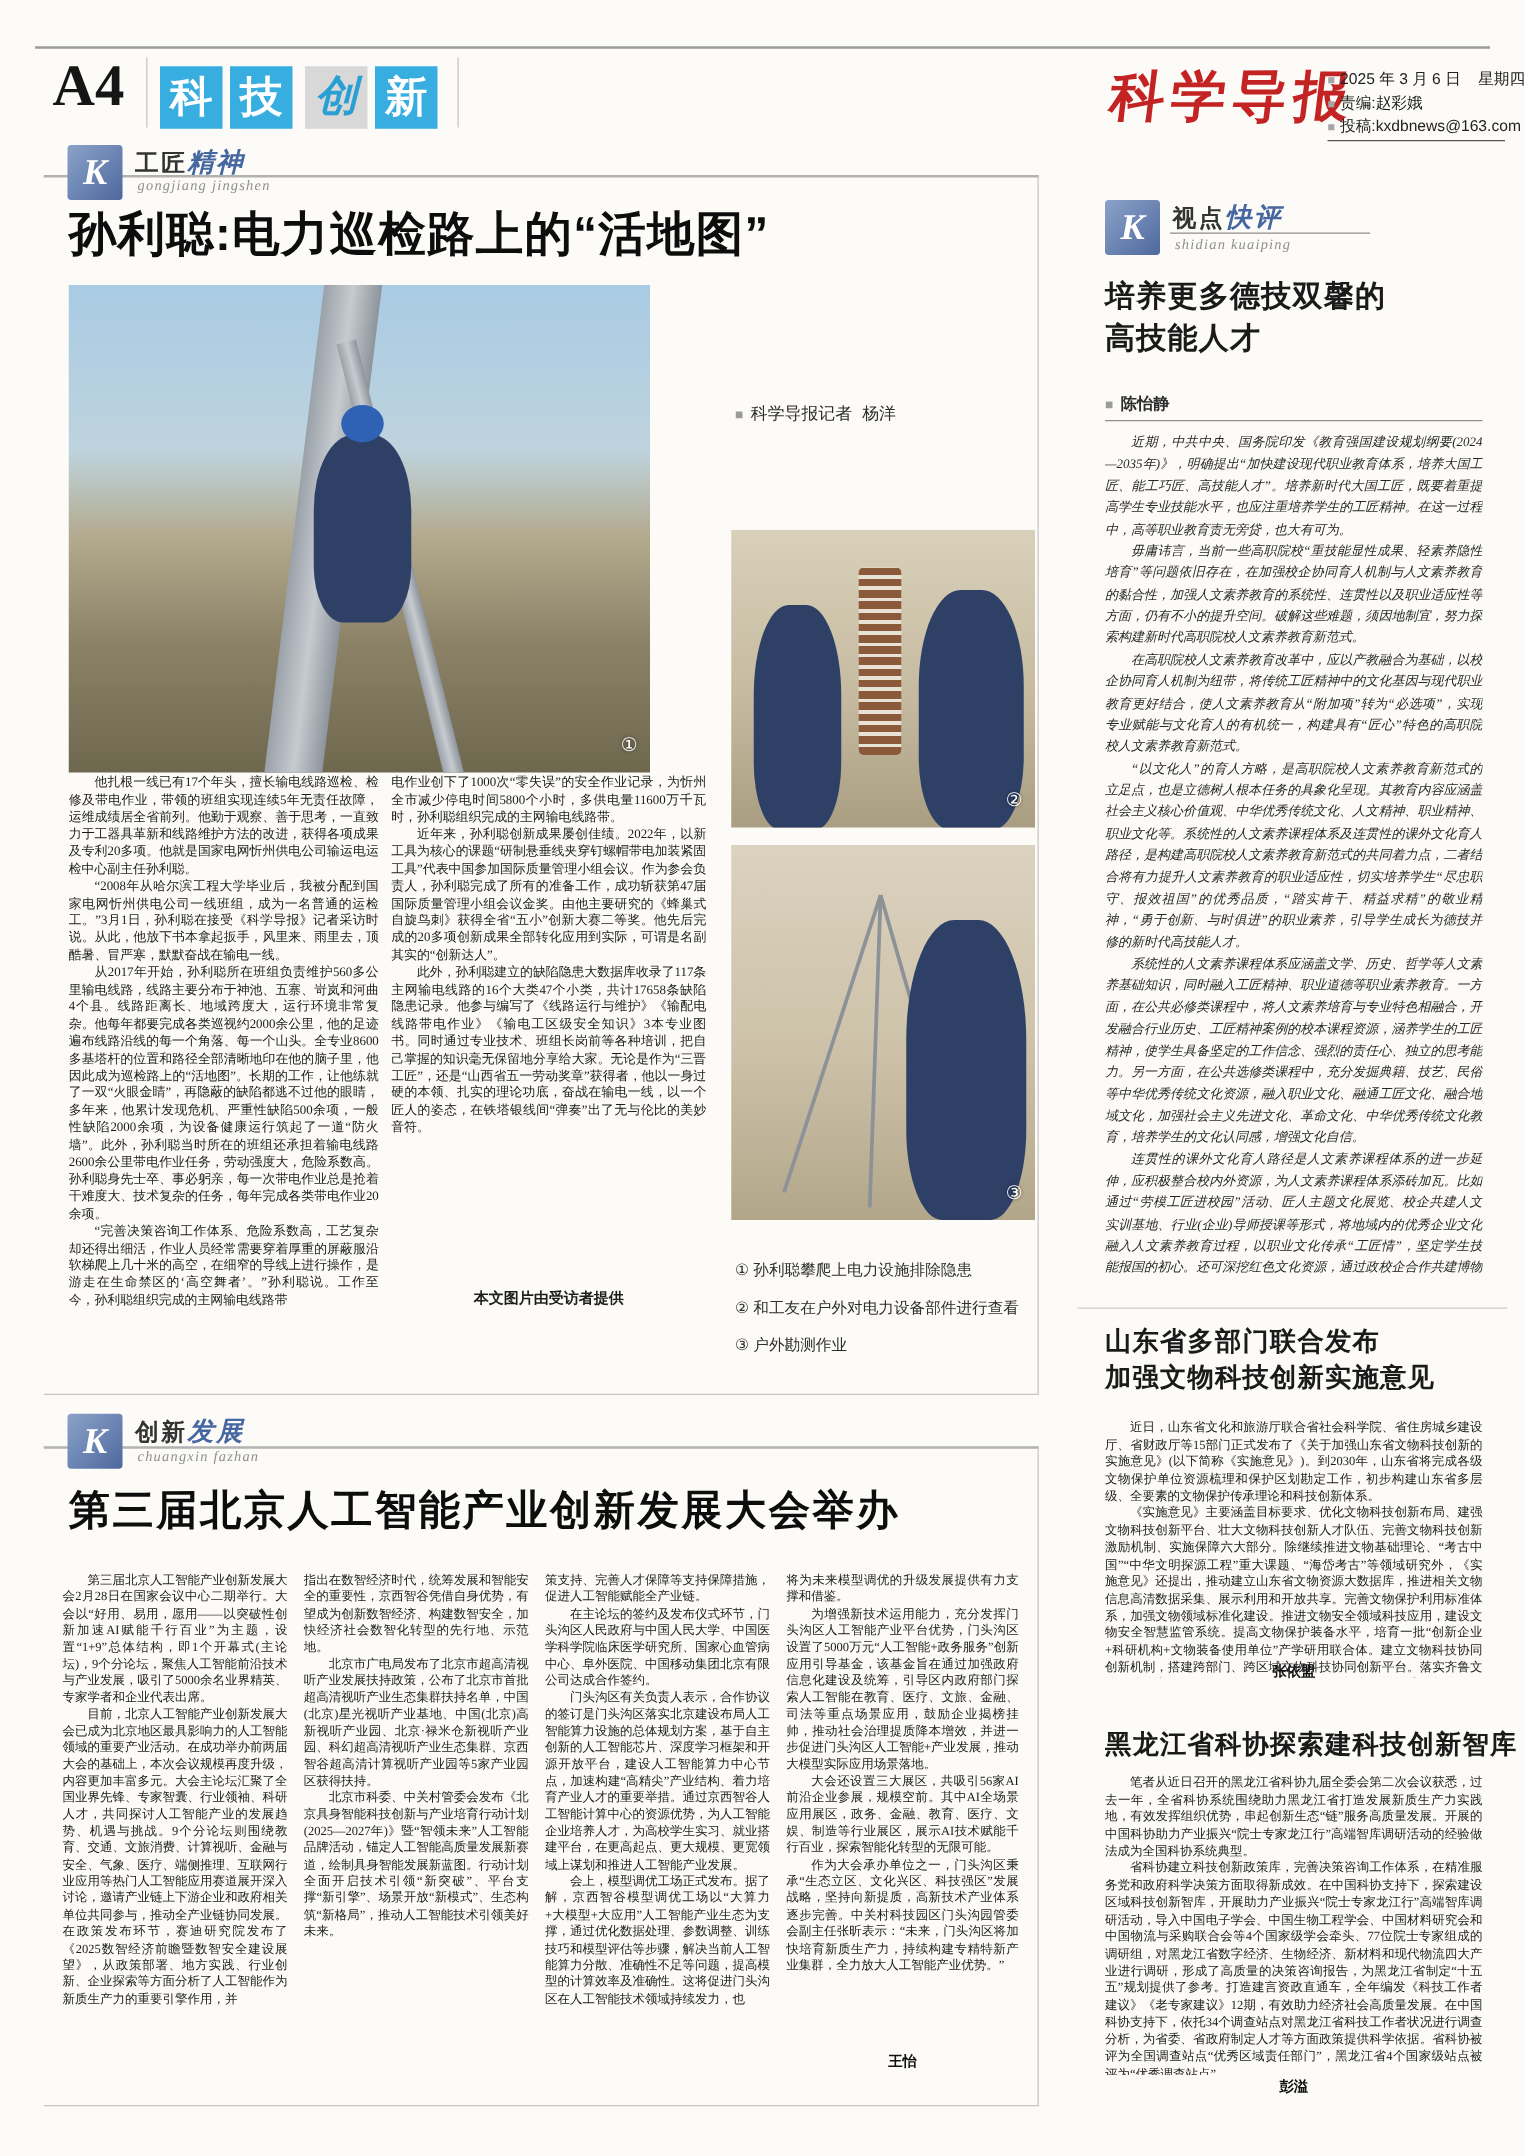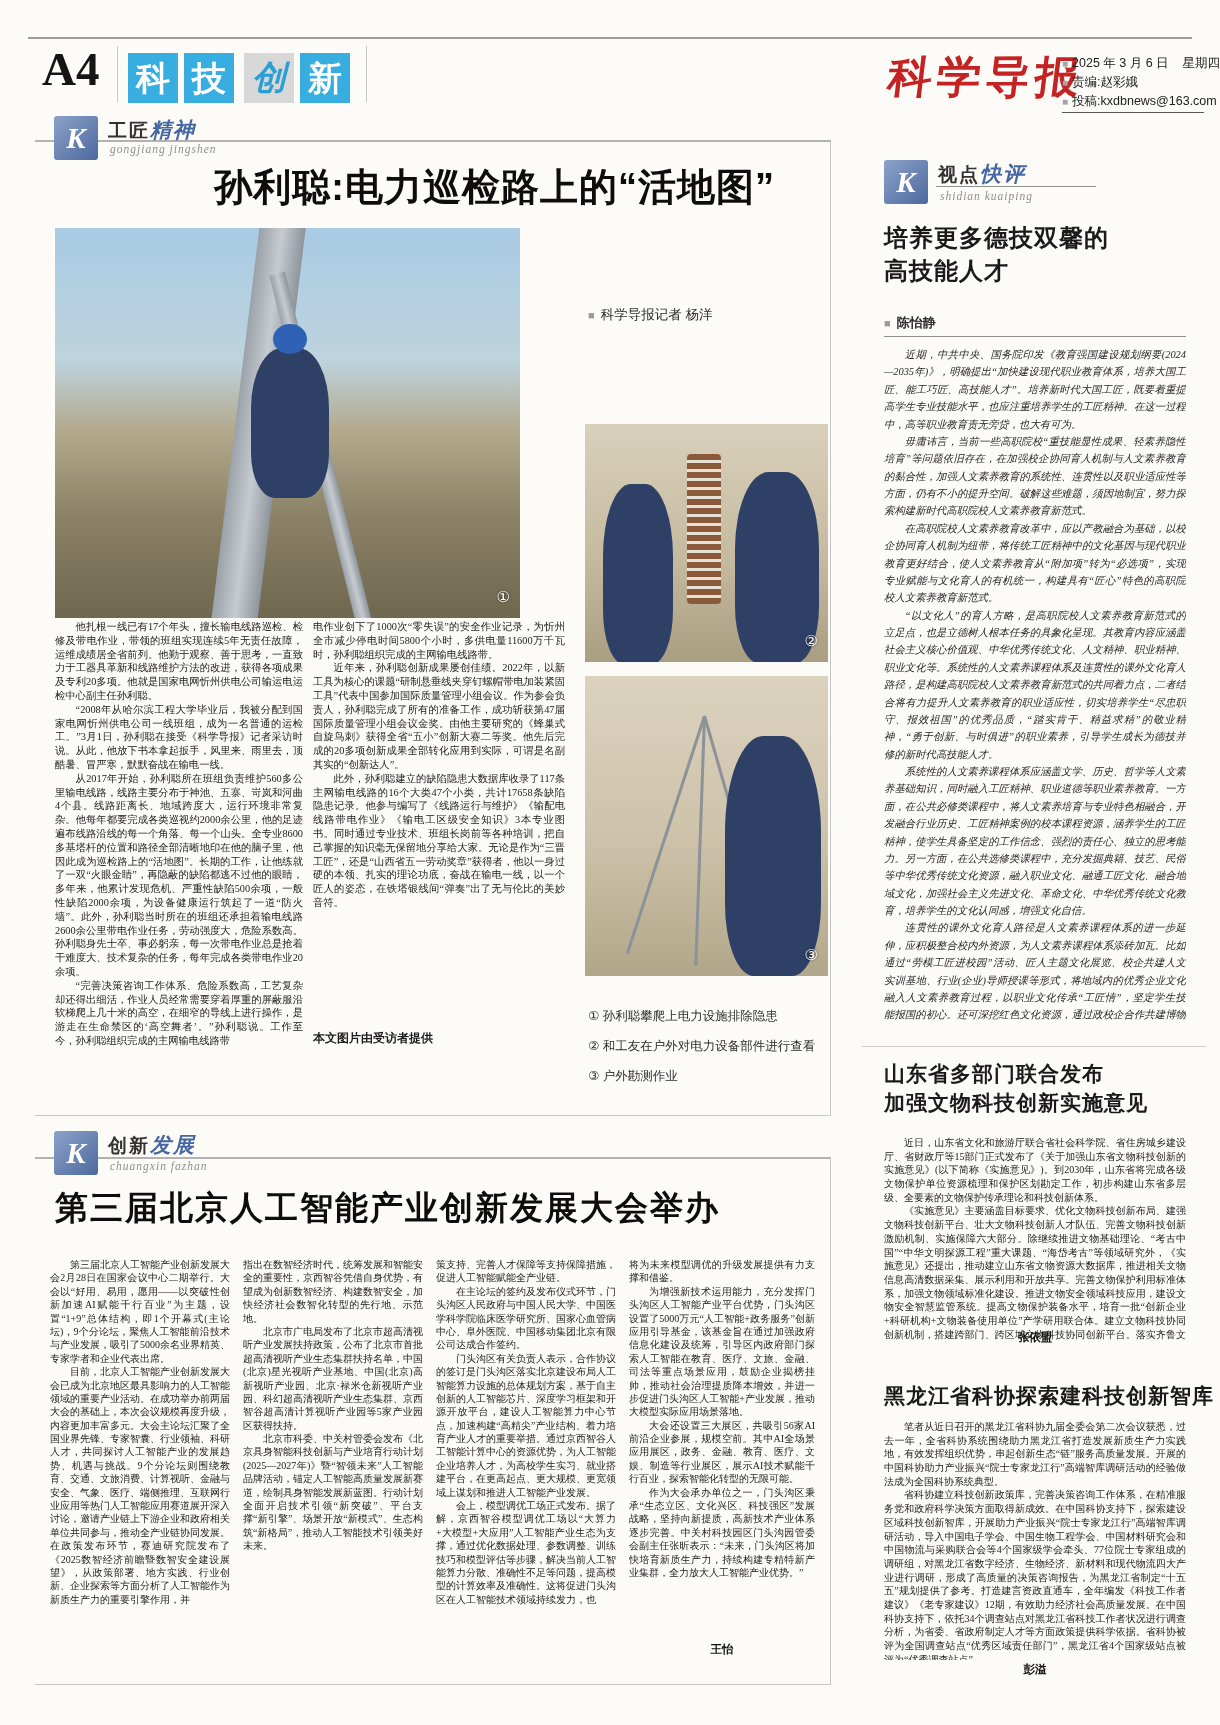--- a/index.html
+++ b/index.html
@@ -28,34 +28,34 @@
 
   
   .kbox{width:44px;height:44px;border-radius:3px;background:linear-gradient(135deg,#8ba3c9,#4e689e);
         color:#fff;text-align:center;line-height:44px;font-size:29px;font-weight:bold;font-style:italic;}
   .blabel{white-space:nowrap;}
   .blabel .main{font-size:19px;font-weight:bold;color:#333;letter-spacing:2px;}
   .blabel .script{font-size:21px;font-weight:bold;font-style:italic;color:#46679f;letter-spacing:2px;}
   .bpinyin{font-size:11.5px;font-style:italic;color:#8e8e8e;letter-spacing:1px;}
 
   
-  .headline1{font-size:38px;font-weight:bold;letter-spacing:1px;color:#0d0d0d;text-align:right;}
+  .headline1{font-size:38px;font-weight:bold;letter-spacing:1px;color:#0d0d0d;}
   .headline2{font-size:33px;font-weight:bold;letter-spacing:2px;color:#0d0d0d;}
   .rh{font-size:24px;font-weight:bold;color:#1a1a1a;line-height:1.3;letter-spacing:1px;}
   .rh2{font-size:21px;font-weight:bold;color:#1a1a1a;line-height:1.35;letter-spacing:1px;}
 
   
   .btxt{text-align:justify;overflow:hidden;}
   .btxt p{margin:0;text-indent:2em;}
   .btxt p.cont{text-indent:0;}
   .a1{font-size:10.3px;line-height:1.34;color:#1b1b1b;}
   .a2{font-size:10px;line-height:1.34;color:#1b1b1b;}
   .kai{font-size:10.4px;line-height:1.67;color:#262626;font-style:italic;}
   .r10{font-size:10px;line-height:1.37;color:#1b1b1b;}
-  .credit{font-weight:bold;font-size:12px;text-align:left;}
+  .credit{font-weight:bold;font-size:12px;text-align:center;}
   .sig{font-weight:bold;font-size:11.5px;text-align:center;color:#111;}
   .byline{font-size:13.5px;color:#2c2c2c;}
   .byline .bullet{color:#9a9a9a;font-size:11px;margin-right:6px;}
   .rule{background:#8f8f8f;height:1px;}
   .rule-light{background:#cccccc;height:1px;}
 
   
   .photo{overflow:hidden;}
   .ph-main{background:linear-gradient(180deg,#a9cbe4 0%,#bed3dd 34%,#b3a98d 52%,#8b8166 74%,#6e684f 100%);}
   .ph-2{background:linear-gradient(180deg,#d9d0bb 0%,#c6bba0 55%,#a99d82 100%);}
@@ -101,21 +101,21 @@
   <div class="abs headline1 sans" style="left:55px;top:162px;width:720px;">孙利聪:电力巡检路上的“活地图”</div>
 
   <div class="abs photo ph-main" style="left:55px;top:228px;width:465px;height:390px;">
     <div class="beam" style="left:180px;top:-10px;width:46px;height:420px;transform:rotate(7deg);"></div>
     <div class="beam" style="left:260px;top:40px;width:16px;height:380px;transform:rotate(-14deg);"></div>
     <div class="figure" style="left:196px;top:120px;width:78px;height:150px;"></div>
     <div class="helmet" style="left:218px;top:96px;width:34px;height:30px;"></div>
     <div class="marker">①</div>
   </div>
 
-  <div class="abs byline sans" style="left:588px;top:306px;"><span class="bullet">■</span><span>科学导报记者 杨洋</span></div>
+  <div class="abs byline sans" style="left:588px;top:322px;font-family:Liberation Mono, monospace;"><span class="bullet">■</span><span>科学导报记者 杨洋</span></div>
 
   <div class="abs photo ph-2" style="left:585px;top:424px;width:243px;height:238px;">
     <div class="figure" style="left:18px;top:60px;width:70px;height:180px;"></div>
     <div class="figure" style="left:150px;top:48px;width:84px;height:192px;"></div>
     <div class="insulator" style="left:102px;top:30px;width:34px;height:150px;"></div>
     <div class="marker">②</div>
   </div>
 
   <div class="abs photo ph-3" style="left:585px;top:676px;width:243px;height:300px;">
     <div class="tripodleg" style="left:118px;top:40px;height:250px;transform:rotate(18deg);"></div>

